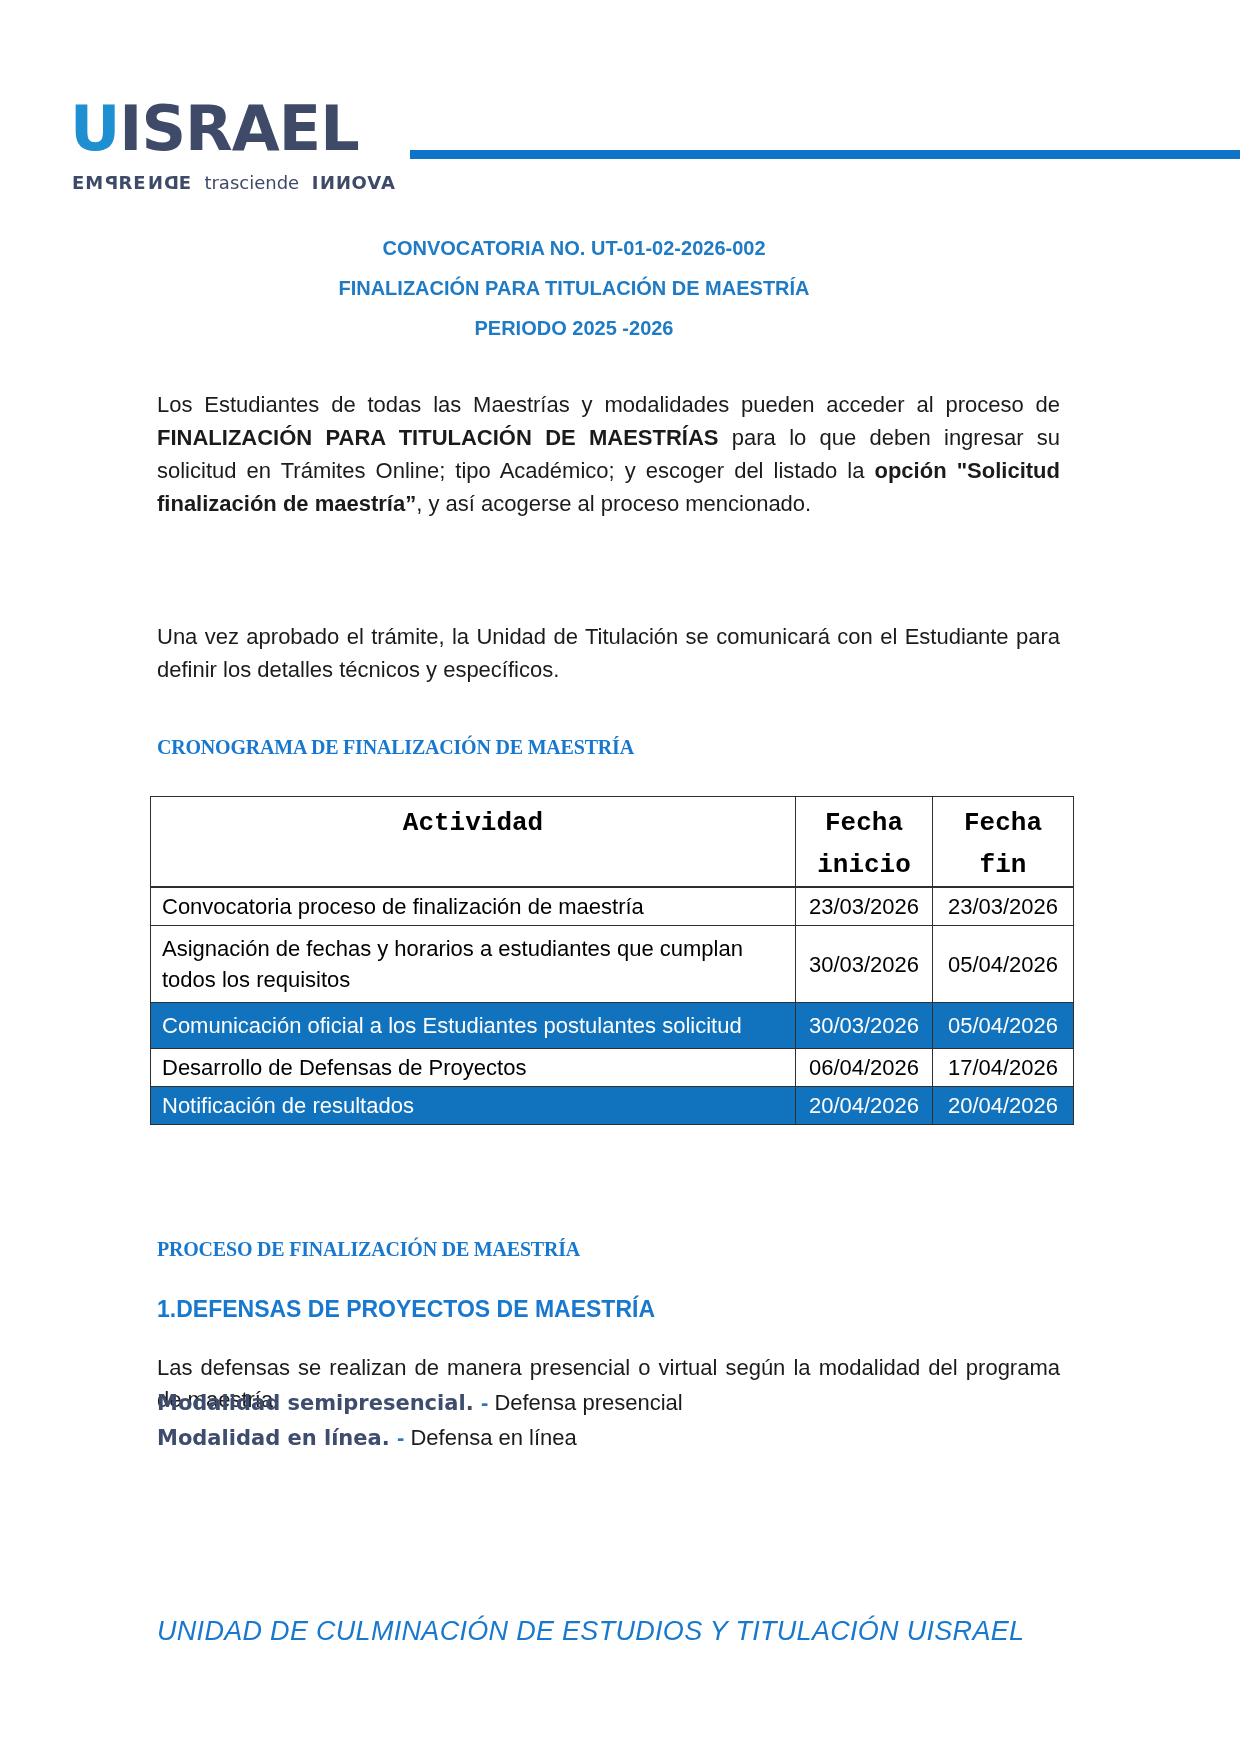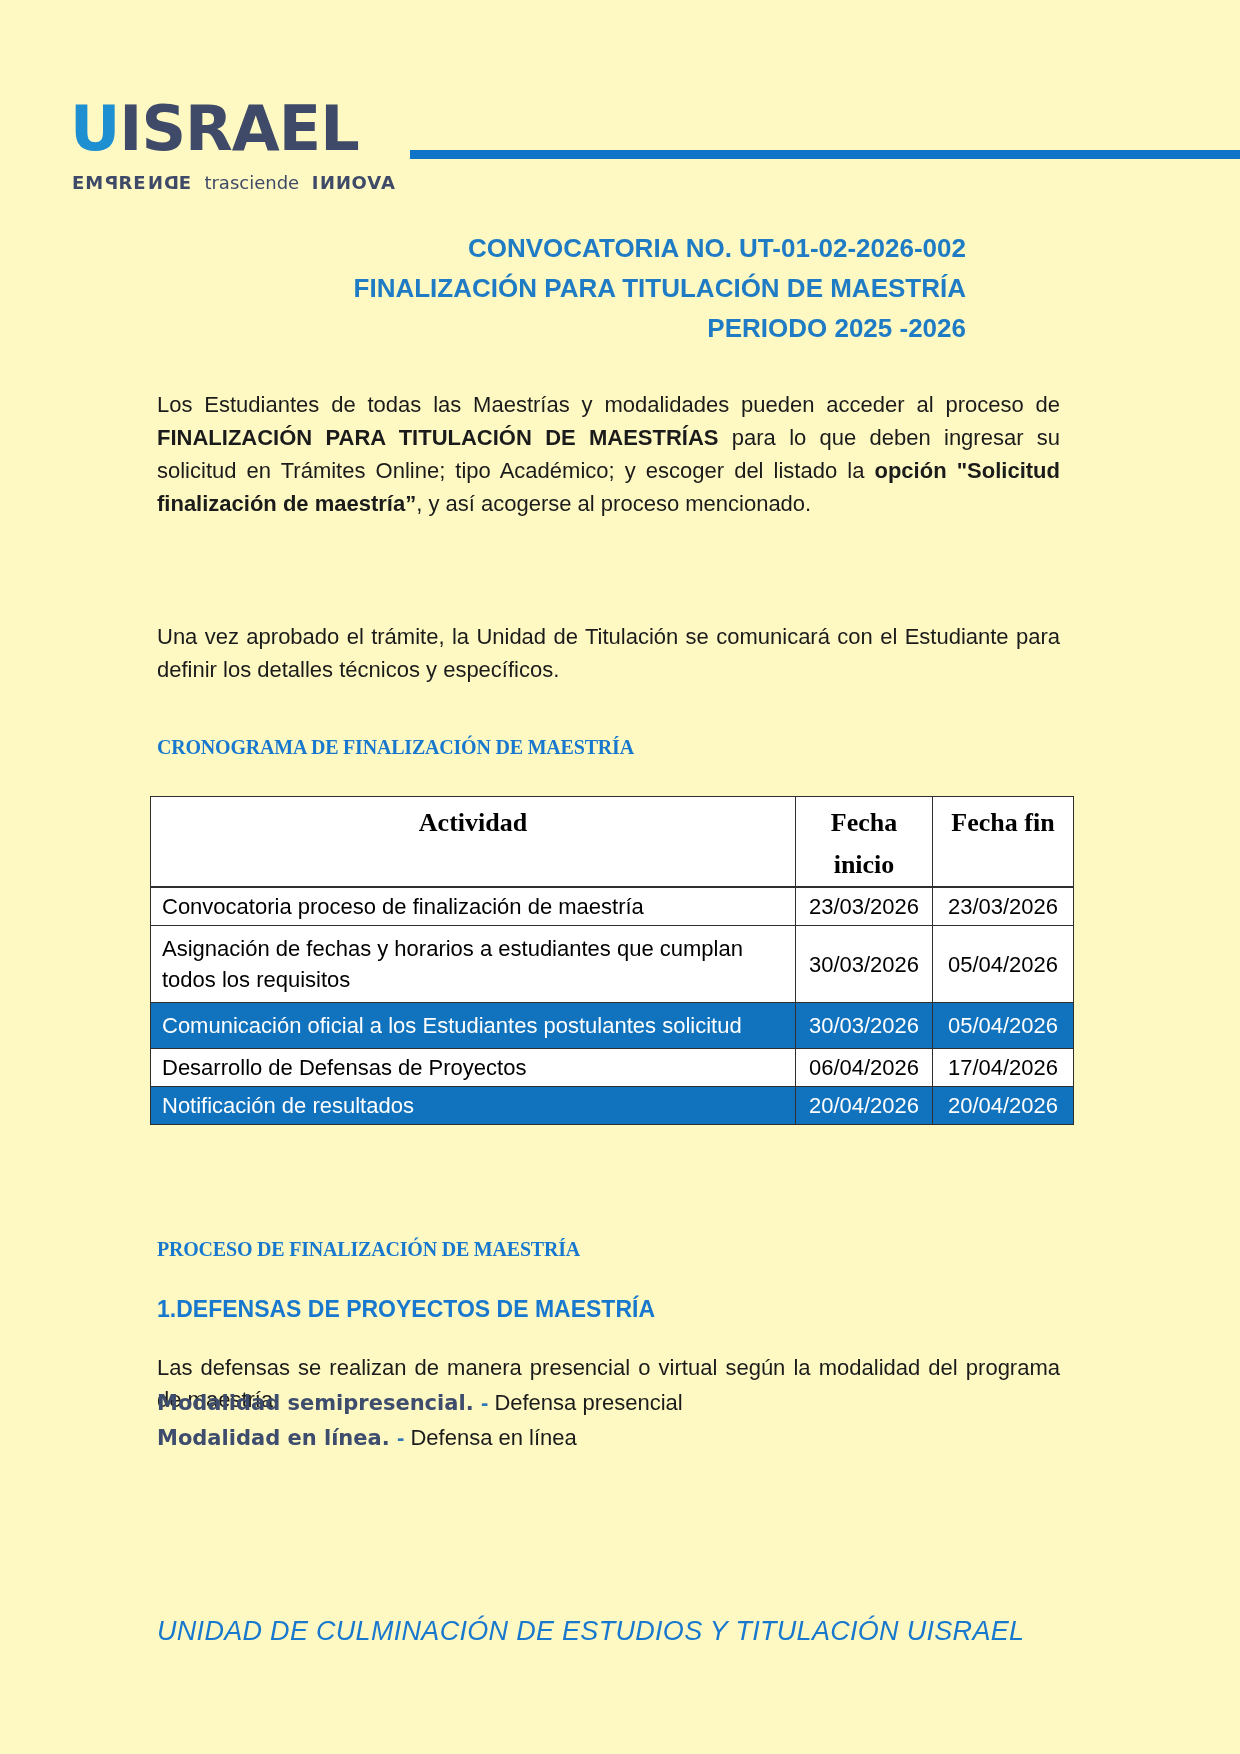--- a/index.html
+++ b/index.html
@@ -1,17 +1,17 @@
 <!DOCTYPE html>
 <html><head>
 <meta charset="utf-8">
 <style>
   html,body{margin:0;padding:0;background:#e8e8e8;}
   .page{
-    position:relative; width:1240px; height:1754px; background:#fef9c3;
+    position:relative; width:1240px; height:1754px; background:#ffffff;
     margin:0 auto; overflow:hidden;
     font-family:"Liberation Sans",sans-serif; color:#1b1b1b;
   }
 
   
   .logo-brand{
     position:absolute; left:70px; top:98px;
     font-family:"DejaVu Sans",sans-serif; font-weight:bold;
     font-size:62px; line-height:1; letter-spacing:-1px; color:#3E4A68;
     white-space:nowrap;
@@ -26,22 +26,22 @@
   .tw-bold{ font-weight:bold; letter-spacing:1px; }
   .tw-light{ font-weight:normal; letter-spacing:0px; font-size:18px; }
   .mir{ display:inline-block; transform:scaleX(-1); }
   .rule{
     position:absolute; left:410px; top:150px; width:830px; height:9px;
     background:#0F74C8;
   }
 
   
   .doc-title{
-    position:absolute; left:166px; top:228px; width:800px;
-    text-align:right; font-weight:bold; font-size:26px; line-height:40px;
+    position:absolute; left:174px; top:228px; width:800px;
+    text-align:center; font-weight:bold; font-size:20px; line-height:40px;
     color:#1F7BC4;
   }
 
   
   .para{
     position:absolute; left:157px; width:903px;
     font-size:22px; line-height:33px; text-align:justify;
     color:#1b1b1b;
   }
   #p1{ top:366px; }
@@ -56,21 +56,21 @@
   #cronograma-heading{ top:736px; }
   #proceso-heading{ top:1238px; }
 
   
   table.schedule{
     position:absolute; left:150px; top:796px; width:923px;
     border-collapse:collapse; table-layout:fixed; background:#fff;
   }
   table.schedule th, table.schedule td{ border:1px solid #2f2f2f; }
   table.schedule thead th{
-    font-family:Liberation Serif, serif; font-weight:bold;
+    font-family:Liberation Mono, monospace; font-weight:bold;
     font-size:26px; line-height:42px; color:#000;
     vertical-align:top; text-align:center; padding:5px 4px 0 4px;
     height:81px; background:#fff;
     border-bottom:2px solid #2f2f2f;
   }
   table.schedule td{
     font-size:22px; line-height:31px; padding:3px 8px;
     vertical-align:middle; color:#000;
   }
   table.schedule td.act{ text-align:left; padding-left:11px; }

